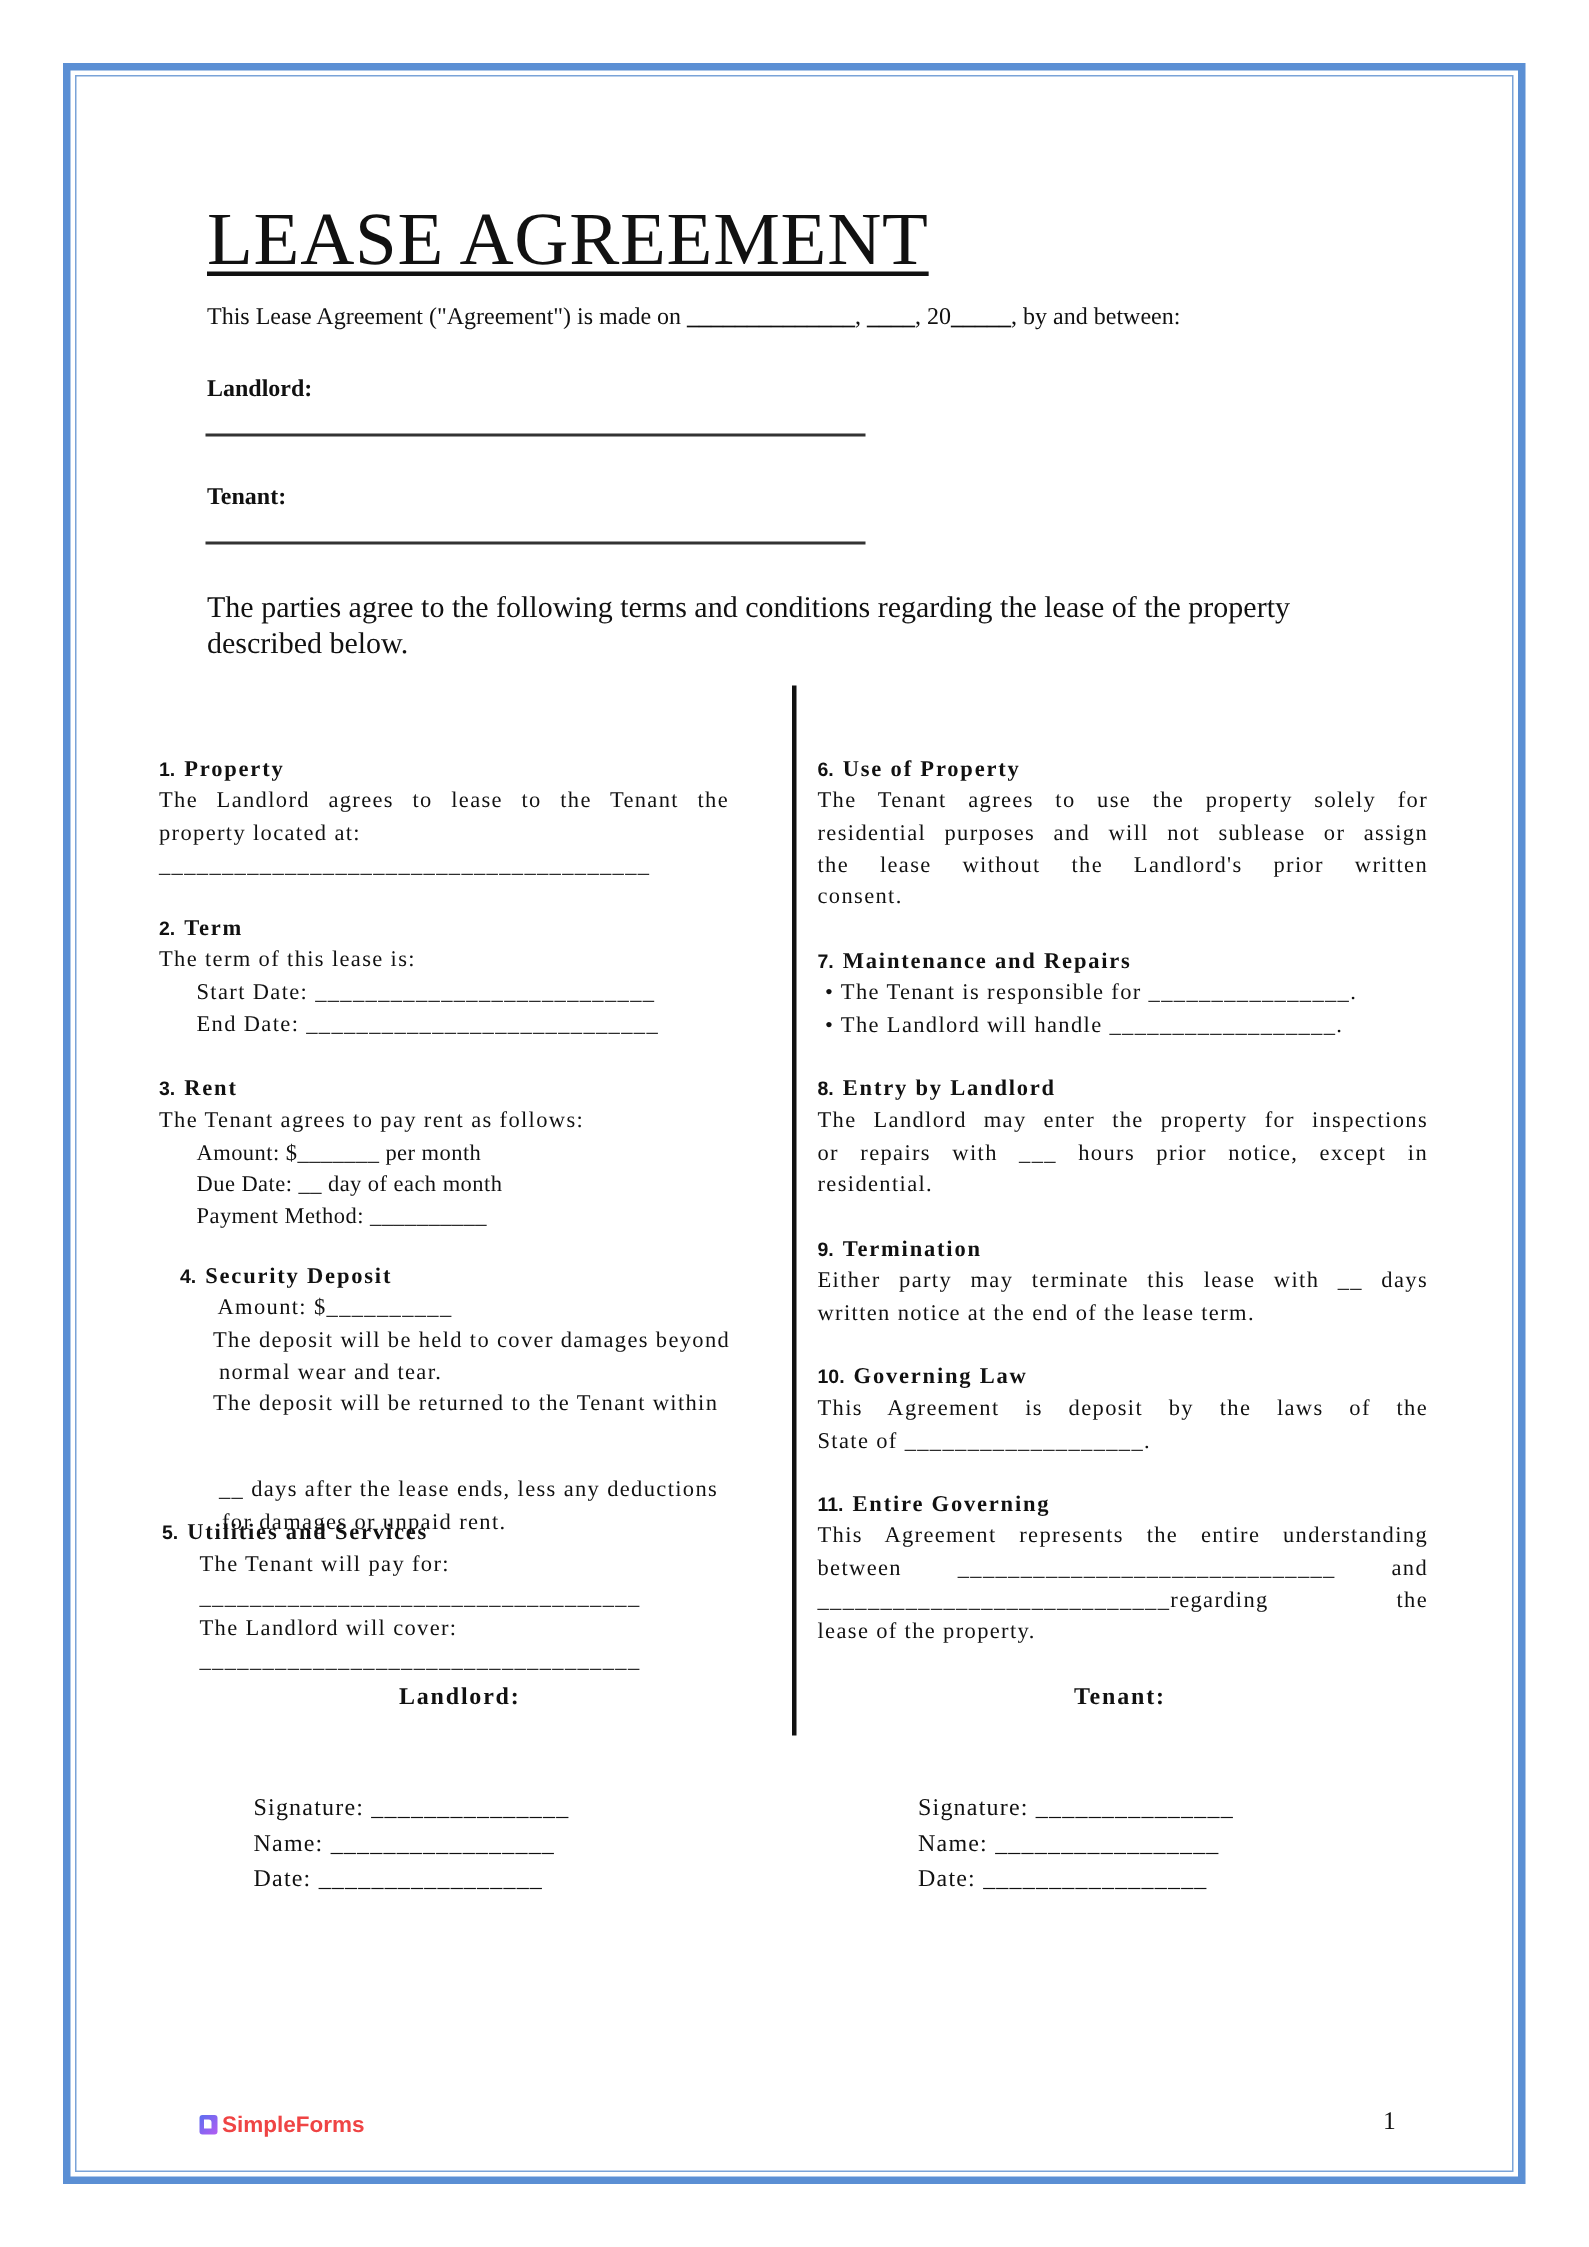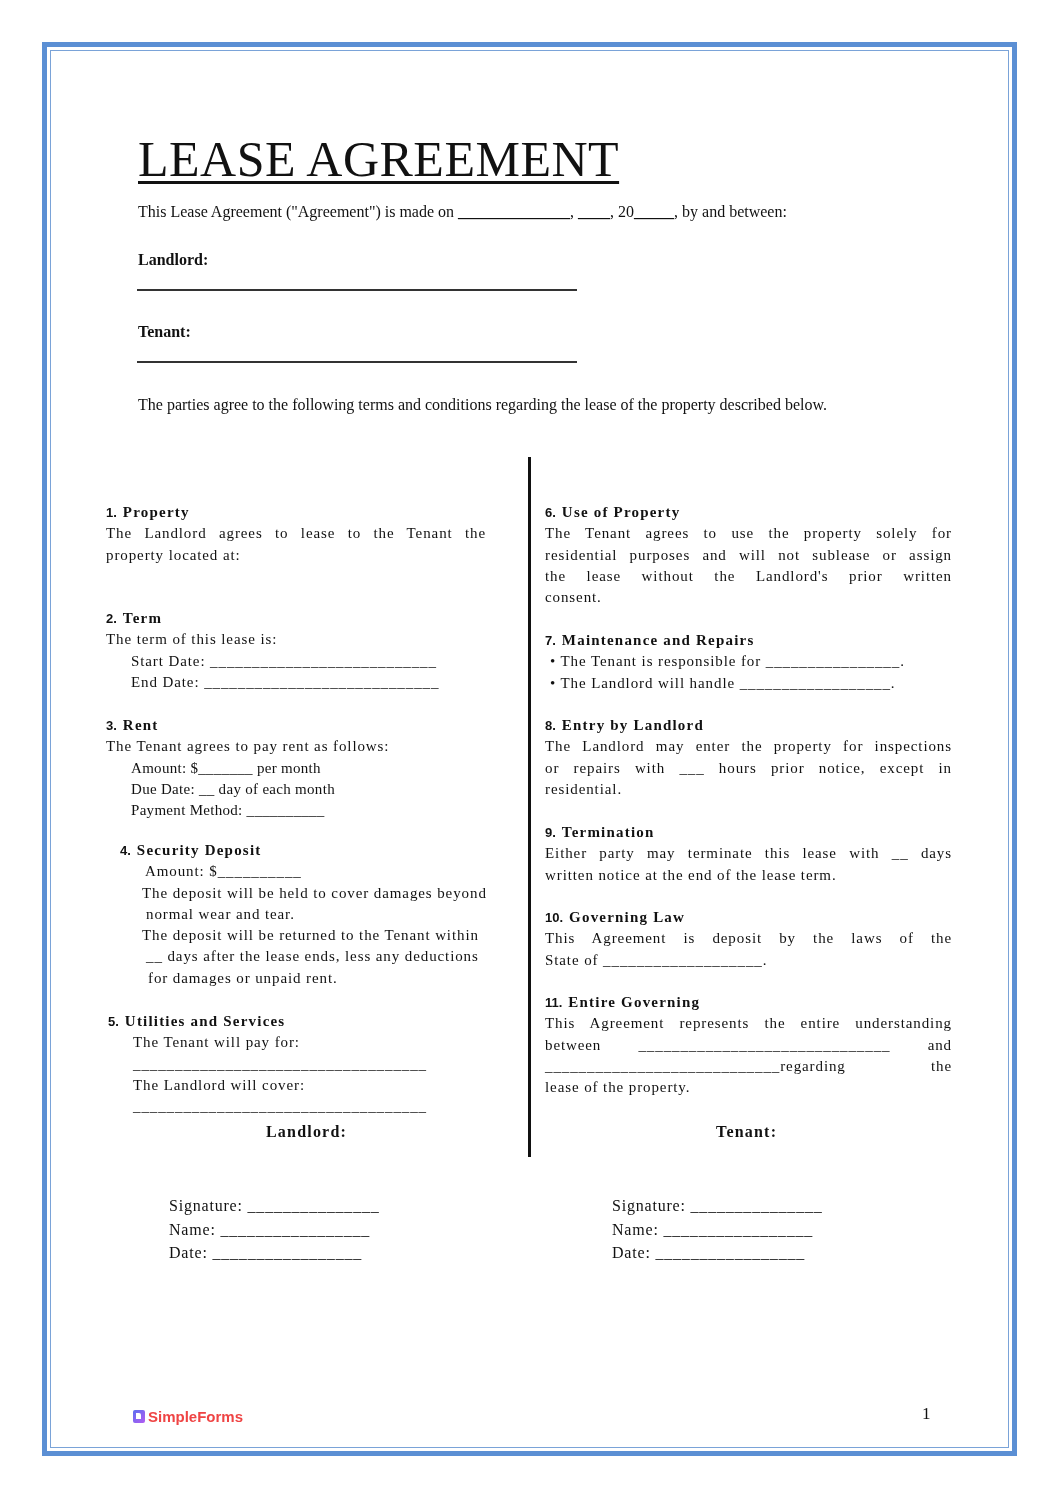--- a/index.html
+++ b/index.html
@@ -5,21 +5,21 @@
   html, body { margin: 0; padding: 0; background: #ffffff; }
   body { width: 1059px; height: 1498px; position: relative; overflow: hidden; font-family: "Liberation Serif", serif; color: #111; }
   .page-border { position: absolute; left: 42px; top: 42px; width: 975px; height: 1414px; border: 5px solid #5b8fd4; box-sizing: border-box; }
   .page-border::after { content: ""; position: absolute; left: 3px; top: 3px; right: 3px; bottom: 3px; border: 1px solid #7aa3d8; }
   .abs { position: absolute; }
   .title { left: 138px; top: 136px; font-size: 50px; line-height: 46px; text-decoration: underline; text-decoration-thickness: 3px; text-underline-offset: 5px; letter-spacing: 0.5px; }
   .intro { left: 138px; top: 202px; font-size: 16px; line-height: 20px; }
   .blank-thick { font-weight: bold; }
   .party-label { left: 138px; font-size: 16px; font-weight: bold; line-height: 20px; }
   .party-line { left: 137px; width: 440px; height: 0; border-top: 2px solid #333; }
-  .parties-text { left: 138px; top: 393px; width: 760px; font-size: 16px; line-height: 24px; }
+  .parties-text { left: 138px; top: 393px; width: 760px; font-size: 20px; line-height: 24px; }
   .divider { left: 528px; top: 457px; width: 3px; height: 700px; background: #111; }
   .col { font-family: "Liberation Serif", serif; font-size: 15px; line-height: 21.3px; letter-spacing: 0.9px; }
   .sec-title { font-weight: bold; letter-spacing: 1.2px; margin-top: 42px; }
   .sec-num { font-family: "Liberation Sans", sans-serif; font-weight: bold; font-size: 13px; letter-spacing: 0; margin-right: 6px; }
   .left-col { left: 106px; width: 380px; }
   .right-col { left: 545px; width: 407px; }
   .just { text-align: justify; text-align-last: justify; }
   .indent1 { padding-left: 25px; }
   .sig-head { font-size: 16px; font-weight: bold; letter-spacing: 1.2px; }
   .sig-lines { font-size: 16px; line-height: 23.5px; letter-spacing: 0.8px; }
@@ -46,20 +46,21 @@
 <div class="abs party-line" style="top:361px;"></div>
 
 <div class="abs parties-text">The parties agree to the following terms and conditions regarding the lease of the property described below.</div>
 
 <div class="abs divider"></div>
 
 <div class="abs col left-col" style="top:460px;">
   <div class="sec-title"><span class="sec-num">1.</span><span>Property</span></div>
   <div class="just">The Landlord agrees to lease to the Tenant the</div>
   <div>property located at:</div>
+  <div>_______________________________________</div>
 </div>
 
 <div class="abs col left-col" style="top:566px;">
   <div class="sec-title"><span class="sec-num">2.</span><span>Term</span></div>
   <div>The term of this lease is:</div>
   <div class="indent1">Start Date: ___________________________</div>
   <div class="indent1">End Date: ____________________________</div>
 </div>
 
 <div class="abs col left-col" style="top:673px;">
@@ -69,21 +70,21 @@
   <div class="indent1" style="letter-spacing:0.3px;">Due Date: __ day of each month</div>
   <div class="indent1" style="letter-spacing:0.3px;">Payment Method: __________</div>
 </div>
 
 <div class="abs col left-col" style="top:798px; left:120px; width:410px;">
   <div class="sec-title"><span class="sec-num">4.</span><span>Security Deposit</span></div>
   <div class="indent1">Amount: $__________</div>
   <div style="padding-left:22px;">The deposit will be held to cover damages beyond</div>
   <div style="padding-left:26px;">normal wear and tear.</div>
   <div style="padding-left:22px;">The deposit will be returned to the Tenant within</div>
-  <div style="padding-left:26px;">__ days after the lease ends, less any deductions</div>
+  <div style="padding-left:26px;margin-top:36px;">__ days after the lease ends, less any deductions</div>
   <div style="padding-left:28px;">for damages or unpaid rent.</div>
 </div>
 
 <div class="abs col left-col" style="top:969px; left:108px;">
   <div class="sec-title"><span class="sec-num">5.</span><span>Utilities and Services</span></div>
   <div class="indent1">The Tenant will pay for:</div>
   <div class="indent1">___________________________________</div>
   <div class="indent1">The Landlord will cover:</div>
   <div class="indent1">___________________________________</div>
 </div>

